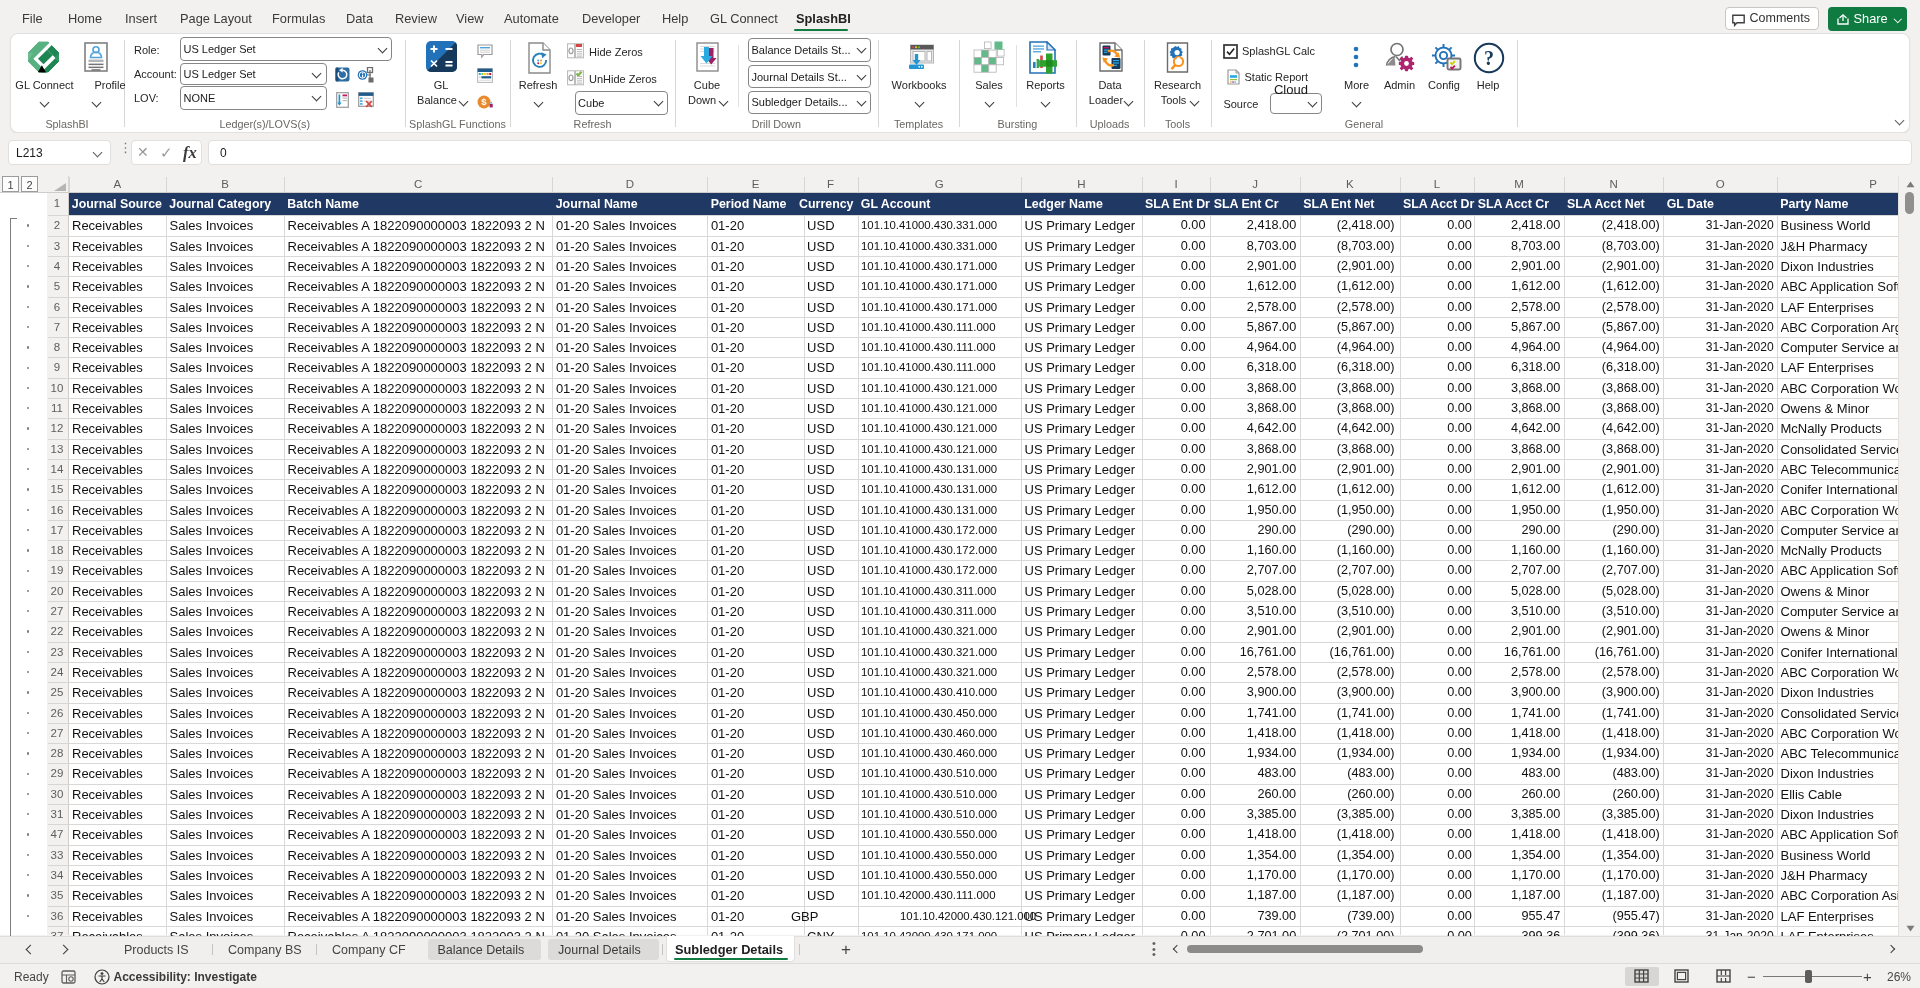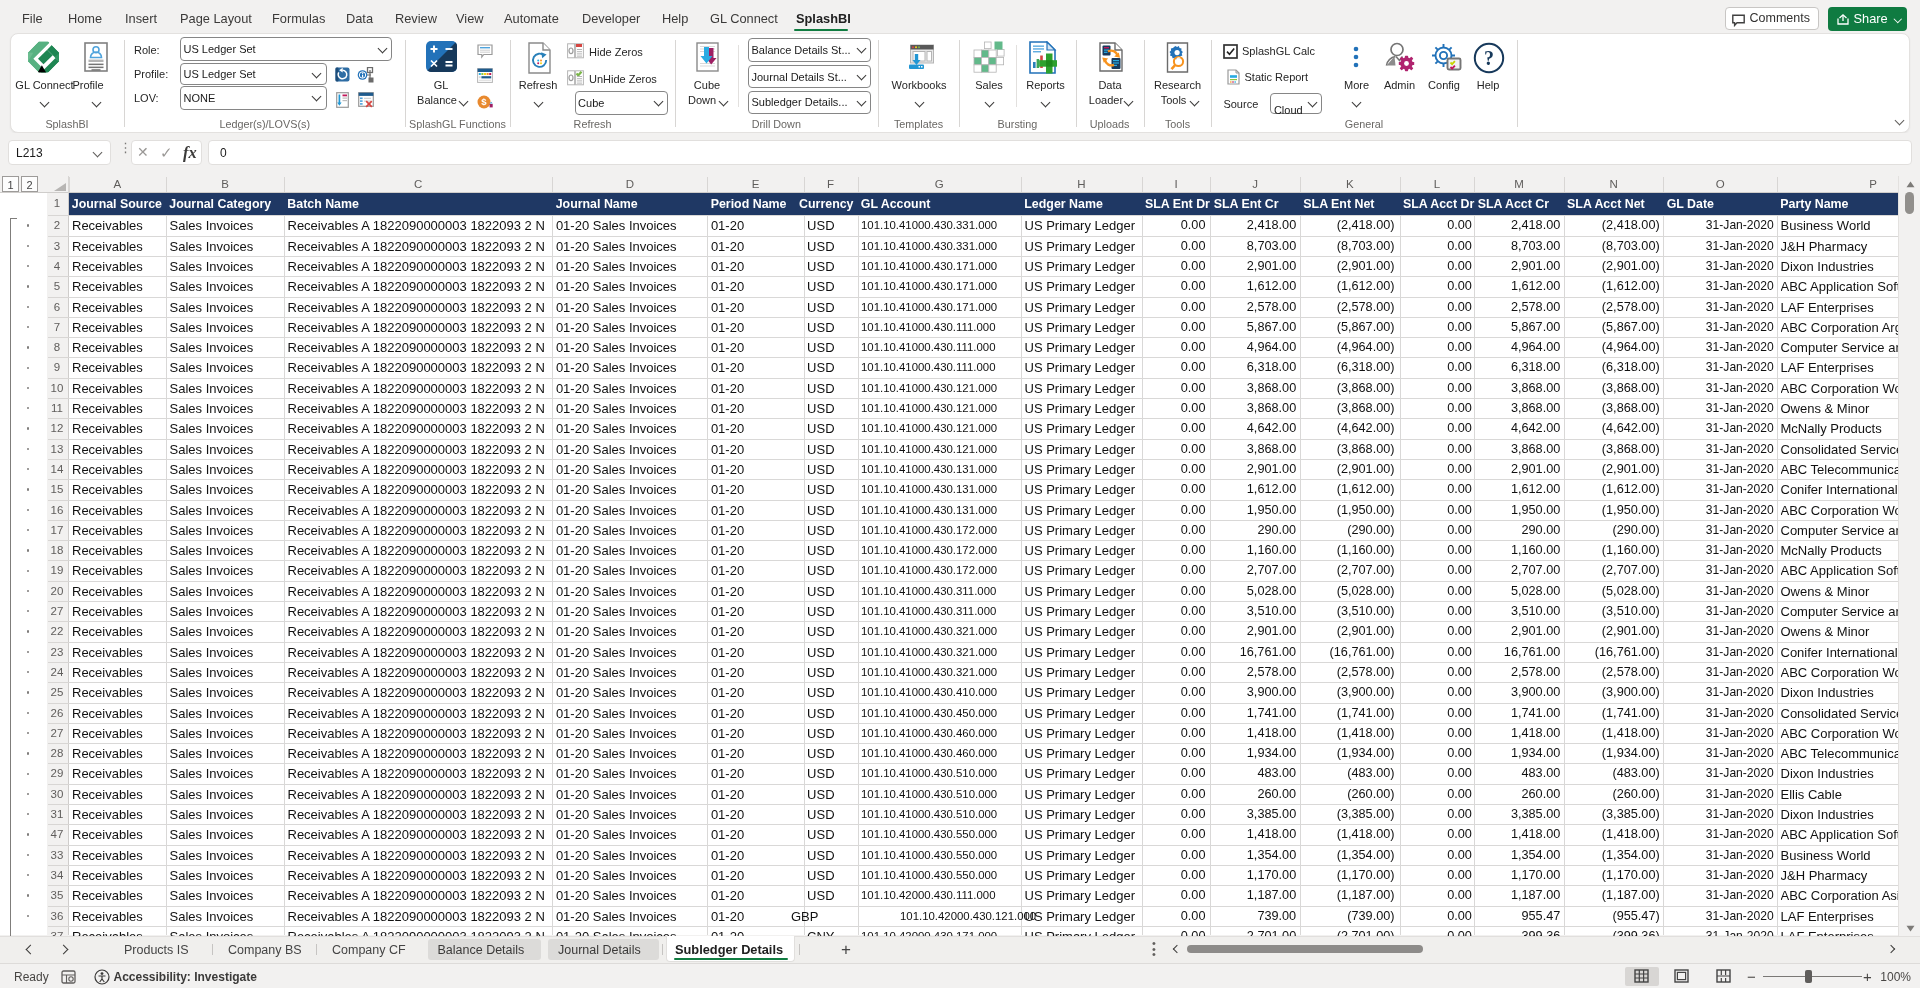--- a/index.html
+++ b/index.html
@@ -88,24 +88,24 @@
 <span class="chev" style="left:41.0px;top:98.5px"></span>
 <svg class="ab" style="left:84px;top:42px" width="24" height="30" viewBox="0 0 24 30">
 <rect x="1" y="1" width="22" height="28" fill="#fff" stroke="#808080" stroke-width="1.6"></rect>
 <circle cx="12" cy="7.8" r="3" fill="none" stroke="#4FA3DC" stroke-width="1.6"></circle>
 <path d="M6.5 15.5 a5.5 5.5 0 0 1 11 0 z" fill="none" stroke="#4FA3DC" stroke-width="1.6"></path>
 <rect x="4.5" y="17.6" width="15" height="2.4" fill="#b3b3b3"></rect>
 <rect x="4.5" y="21.6" width="15" height="1.5" fill="#757575"></rect>
 <rect x="4.5" y="24.6" width="15" height="1.5" fill="#757575"></rect>
 <rect x="7.5" y="27.2" width="9" height="1.5" fill="#757575"></rect>
 </svg>
-<div class="ab btl" style="left:18px;top:78.5px;width:140px">Profile</div>
+<div class="ab btl" style="left:40px;top:78.5px;width:140px">Profile</div>
 <span class="chev" style="left:92.5px;top:98.5px"></span>
 <div class="ab" style="left:134px;top:43.5px;font-size:11px;color:#262626">Role:</div>
-<div class="ab" style="left:134px;top:67.5px;font-size:11px;color:#262626">Profile:</div>
+<div class="ab" style="left:134px;top:67.5px;font-size:11px;color:#262626">Account:</div>
 <div class="ab" style="left:134px;top:91.5px;font-size:11px;color:#262626">LOV:</div>
 <div class="ab" style="left:180px;top:37.3px;width:212px;height:23.4px;background:#fff;border:1px solid #868686;border-radius:4px"></div>
 <div class="ab" style="left:183.5px;top:42.0px;font-size:11px;color:#1a1a1a;line-height:14px">US Ledger Set</div>
 <span class="chev" style="left:379px;top:44.5px"></span>
 <div class="ab" style="left:180px;top:63.3px;width:147px;height:21.5px;background:#fff;border:1px solid #868686;border-radius:4px"></div>
 <div class="ab" style="left:183.5px;top:67.05px;font-size:11px;color:#1a1a1a;line-height:14px">US Ledger Set</div>
 <span class="chev" style="left:313px;top:69.55px"></span>
 <div class="ab" style="left:180px;top:86.1px;width:147px;height:23.5px;background:#fff;border:1px solid #868686;border-radius:4px"></div>
 <div class="ab" style="left:183.5px;top:90.85px;font-size:11px;color:#1a1a1a;line-height:14px">NONE</div>
 <span class="chev" style="left:313px;top:93.35px"></span>
@@ -335,21 +335,21 @@
 <path d="M9 1 v3 h3" fill="none" stroke="#9a9a9a" stroke-width="1"></path>
 <rect x="3" y="6.2" width="7" height="2.6" fill="#29ABE2"></rect>
 <rect x="3" y="10" width="7" height="1.2" fill="#8CC63F"></rect>
 <rect x="3" y="12.4" width="1.6" height="1.2" fill="#F7931E"></rect>
     <rect x="5.2" y="12.4" width="1.6" height="1.2" fill="#C2185B"></rect>
     <rect x="7.4" y="12.4" width="1.6" height="1.2" fill="#29ABE2"></rect>
 </svg>
 <div class="ab" style="left:1244.5px;top:71px;font-size:11px;color:#262626">Static Report</div>
 <div class="ab" style="left:1223.4px;top:97.5px;font-size:11px;color:#262626">Source</div>
 <div class="ab" style="left:1270.4px;top:92.9px;width:52px;height:20.8px;background:#fff;border:1px solid #868686;border-radius:4px"></div>
-<div class="ab" style="left:1273.9px;top:103px;font-size:11px;color:#1a1a1a;line-height:14px">Cloud</div>
+<div class="ab" style="left:1273.9px;top:83px;font-size:13px;color:#1a1a1a;line-height:14px">Cloud</div>
 <span class="chev" style="left:1308.5px;top:98.80000000000001px"></span>
 <svg class="ab" style="left:1352px;top:46px" width="8" height="22" viewBox="0 0 8 22">
     <circle cx="4" cy="3" r="2.3" fill="#2272B9"></circle>
     <circle cx="4" cy="11" r="2.3" fill="#2272B9"></circle>
     <circle cx="4" cy="19" r="2.3" fill="#2272B9"></circle>
   </svg>
 <div class="ab btl" style="left:1286.5px;top:78.5px;width:140px">More</div>
 <span class="chev" style="left:1353.0px;top:98.5px"></span>
 <svg class="ab" style="left:1382.5px;top:41.5px" width="33" height="31" viewBox="0 0 33 31">
 <circle cx="14" cy="7.5" r="6" fill="none" stroke="#757575" stroke-width="1.7"></circle>
@@ -1248,12 +1248,12 @@
 <rect x="3.4" y="3.4" width="8.2" height="7.2" fill="none" stroke="#444" stroke-width="1.2"></rect>
 </svg>
 <svg class="ab" style="left:1715.5px;top:969px" width="15" height="14" viewBox="0 0 15 14">
 <rect x="1" y="1" width="13" height="12" fill="none" stroke="#444" stroke-width="1.4"></rect>
 <path d="M5.3 1 v5 M5.3 9 v4 M9.6 1 v5 M9.6 9 v4 M1 7 h13" stroke="#444" stroke-width="1.2"></path>
 </svg>
 <div class="ab" style="left:1747px;top:968px;font-size:15px;color:#484644">−</div>
 <div class="ab" style="left:1763px;top:975.6px;width:99px;height:1.6px;background:#7a7876"></div>
 <div class="ab" style="left:1805px;top:970px;width:7px;height:13px;background:#5f5d5b;border-radius:2px"></div>
 <div class="ab" style="left:1863px;top:968px;font-size:15px;color:#484644">+</div>
-<div class="ab" style="left:1880px;top:969.5px;font-size:12px;color:#484644;width:31px;text-align:right">100%</div>
+<div class="ab" style="left:1880px;top:969.5px;font-size:12px;color:#484644;width:31px;text-align:right">26%</div>
 </body></html>

